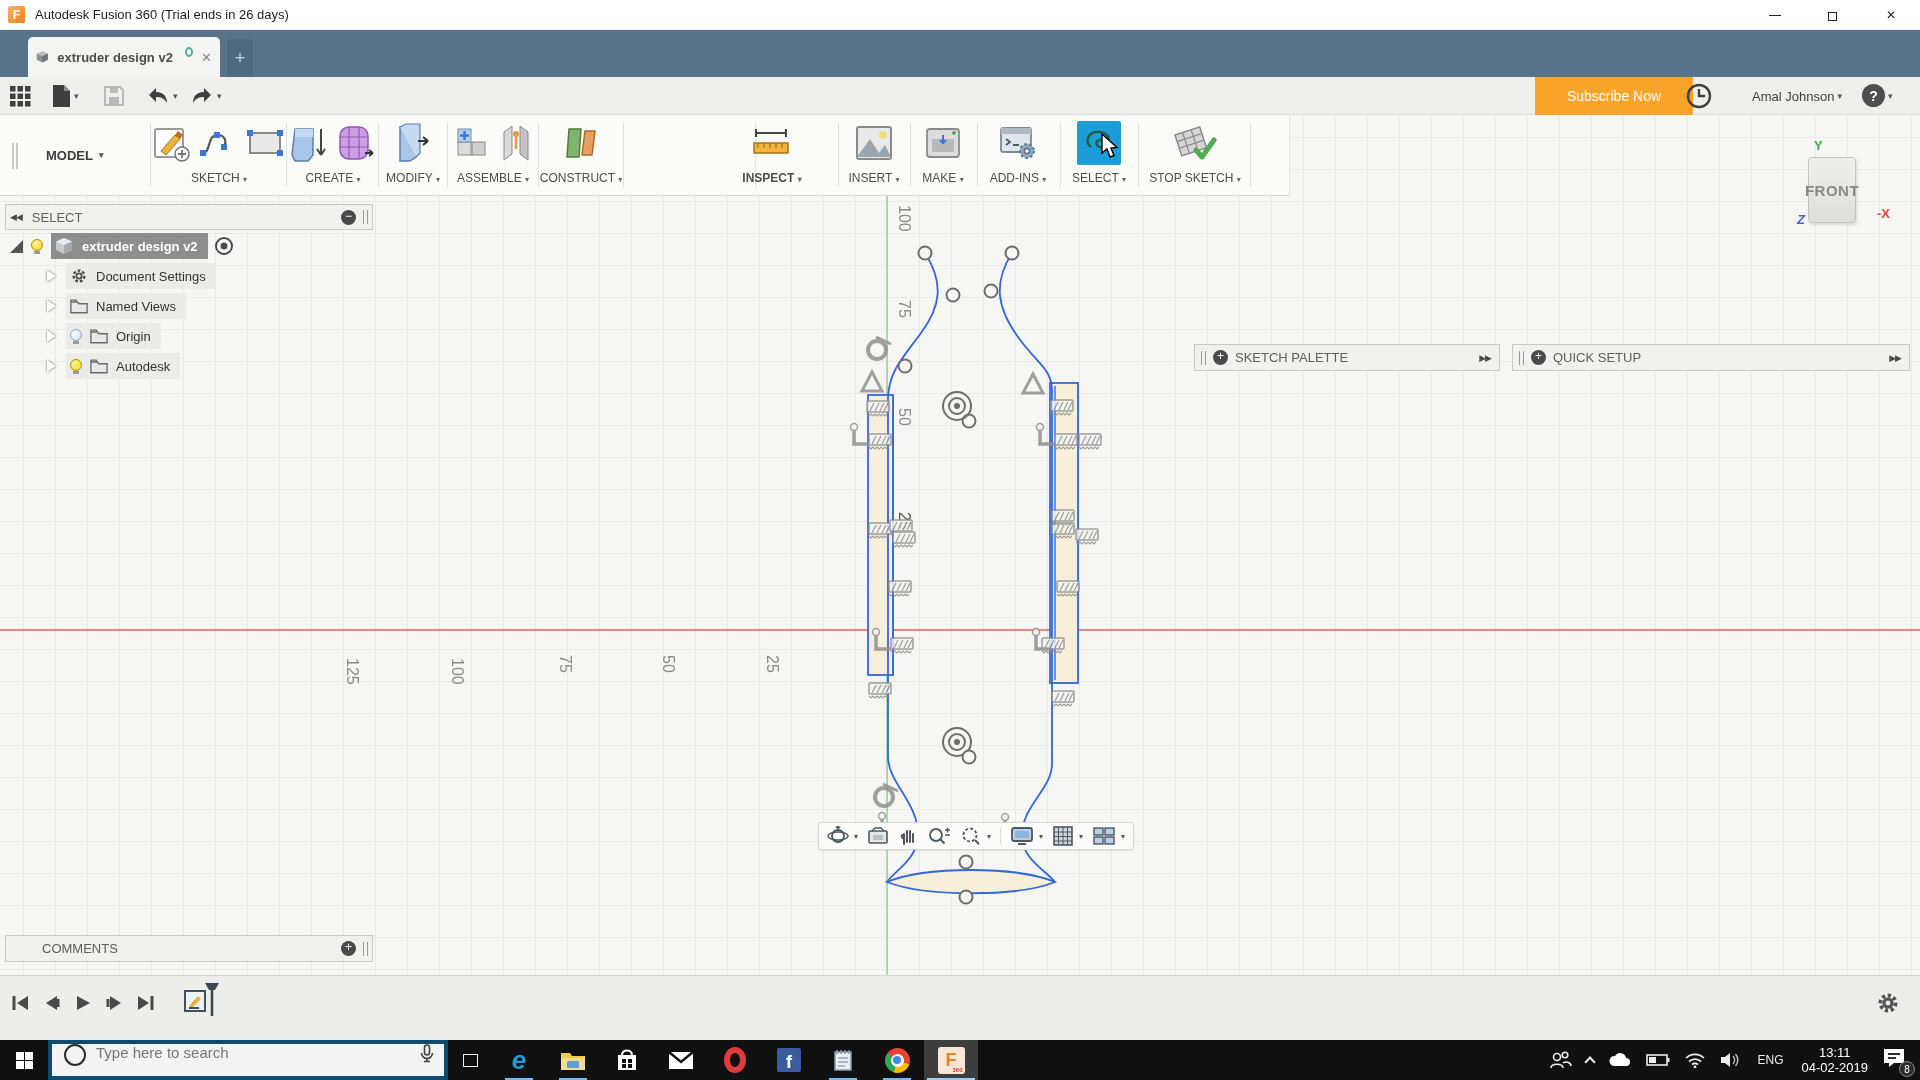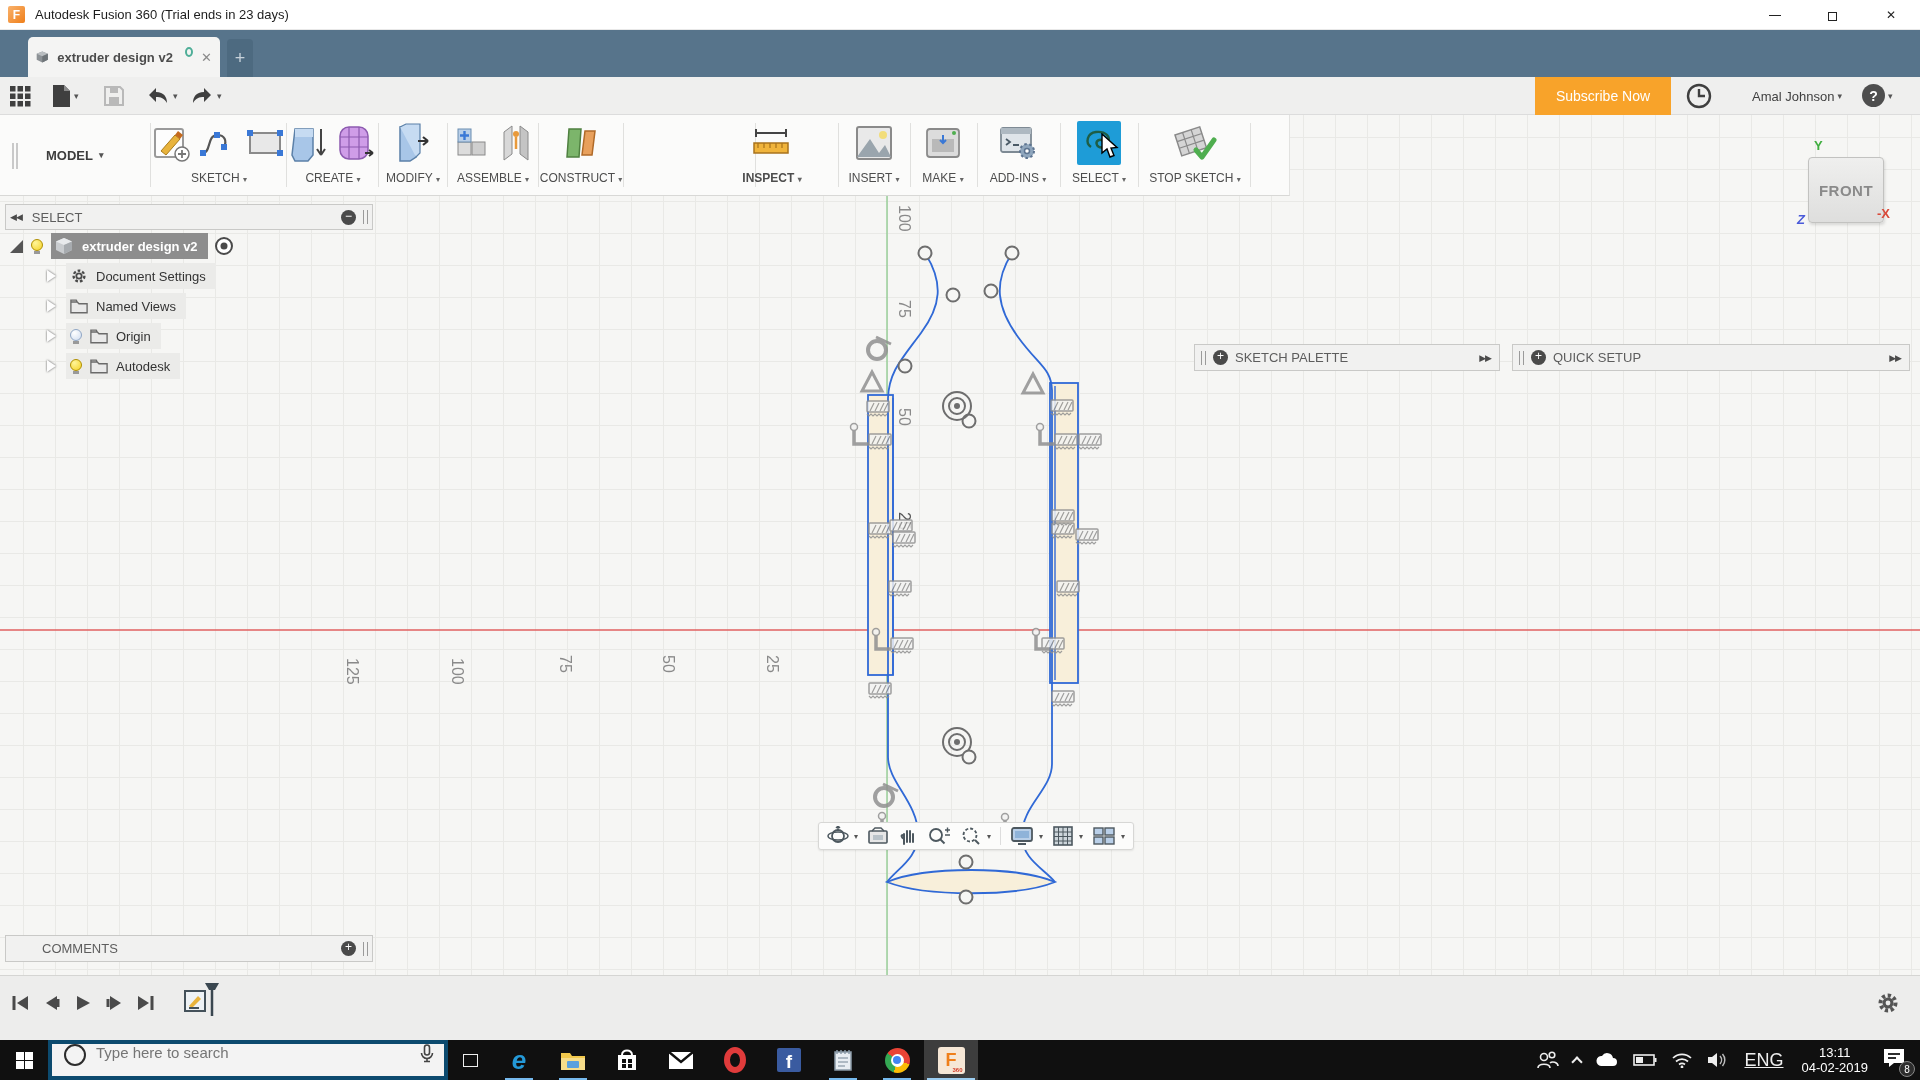--- a/index.html
+++ b/index.html
@@ -22,21 +22,21 @@
   .doc-tab .tab-title{font-size:13px;font-weight:bold;color:#4c4c4c;margin-left:8px;white-space:nowrap;}
   .tab-sync{width:10px;height:10px;border:2px solid #4fae98;border-radius:50%;margin-left:12px;margin-top:-10px;}
   .tab-close{color:#8a8a8a;font-size:13px;margin-left:8px;}
   .new-tab{position:absolute;left:227px;top:9px;width:26px;height:38px;background:#4d6superb80;background:#4d6a80;border-radius:4px 4px 0 0;color:#c7d2da;font-size:18px;display:flex;align-items:center;justify-content:center;}
 
   
   .qat{position:absolute;top:77px;left:0;width:1920px;height:38px;background:#efefee;border-bottom:1px solid #dcdcdc;}
   .qat svg{display:block;}
   .qbtn{position:absolute;top:3px;height:32px;display:flex;align-items:center;}
   .qcaret{font-size:9px;color:#555;margin-left:3px;}
-  .subscribe{position:absolute;left:1535px;top:0;width:136px;height:38px;background:#f8a32a;color:#fff;font-size:14px;display:flex;align-items:center;justify-content:center;}
+  .subscribe{position:absolute;left:1535px;top:0;width:158px;height:38px;background:#f8a32a;color:#fff;font-size:14px;display:flex;align-items:center;justify-content:center;}
   .jobstatus{position:absolute;left:1686px;top:6px;}
   .username{position:absolute;left:1752px;top:0;height:38px;display:flex;align-items:center;font-size:13px;color:#3f3f3f;}
   .helpbtn{position:absolute;left:1862px;top:7px;display:flex;align-items:center;}
   .help-circle{width:23px;height:23px;border-radius:50%;background:#4e4e4e;color:#fff;font-size:14px;font-weight:bold;display:flex;align-items:center;justify-content:center;}
 
   
   .canvas{position:absolute;top:115px;left:0;width:1920px;height:860px;background:#f6f6f4;
     background-image:linear-gradient(#e9e9e6 1px,transparent 1px),linear-gradient(90deg,#e9e9e6 1px,transparent 1px);
     background-size:32px 32px;background-position:23px 22px;}
   .canvas>svg{position:absolute;top:0;left:0;}
@@ -76,21 +76,21 @@
   .navbar{position:absolute;left:818px;top:822px;height:28px;background:#fcfcfb;border:1px solid #d7d7d5;border-radius:3px;display:flex;align-items:center;padding:0 8px;gap:9px;box-shadow:0 1px 2px rgba(0,0,0,.08);}
   .navbar .caret{font-size:8px;color:#555;margin-left:-4px;}
   .nav-div{width:1px;height:18px;background:#ddd;}
 
   
   .timeline{position:absolute;top:975px;left:0;width:1920px;height:65px;background:#ededec;border-top:1px solid #d5d5d3;}
   .tl-controls{position:absolute;left:10px;top:12px;display:flex;align-items:center;gap:12px;}
   .tl-gear{position:absolute;right:20px;top:15px;}
 
   
-  .viewcube{position:absolute;left:1808px;top:157px;width:76px;height:66px;background:linear-gradient(180deg,#efefee,#dededd);border:1px solid #c2c2c0;border-radius:4px;display:flex;align-items:center;justify-content:center;box-shadow:1px 2px 3px rgba(0,0,0,.12);}
+  .viewcube{position:absolute;left:1808px;top:157px;width:48px;height:66px;background:linear-gradient(180deg,#efefee,#dededd);border:1px solid #c2c2c0;border-radius:4px;display:flex;align-items:center;justify-content:center;box-shadow:1px 2px 3px rgba(0,0,0,.12);}
   .vc-face{font-size:15px;font-weight:bold;color:#8a8a8a;letter-spacing:.5px;}
   .vc-axis{position:absolute;font-size:13px;font-weight:bold;}
 
   
   .taskbar{position:absolute;top:1040px;left:0;width:1920px;height:40px;background:#101010;display:flex;align-items:center;}
   .start{width:48px;height:40px;display:flex;align-items:center;justify-content:center;}
   .winlogo{width:17px;height:17px;display:grid;grid-template-columns:8px 8px;grid-template-rows:8px 8px;gap:1px;}
   .winlogo i{background:#fff;}
   .searchbox{width:400px;height:40px;background:#f3f3f3;display:flex;align-items:flex-start;border:4px solid #0c4a6e;}
   .cortana{width:22px;height:22px;border:2.5px solid #2b2b2b;border-radius:50%;margin:0 10px 0 12px;}
@@ -108,21 +108,21 @@
   .opera-g{width:22px;height:26px;border:6px solid #e03b3b;border-radius:50%;}
   .chrome-g{width:25px;height:25px;border-radius:50%;background:conic-gradient(#ea4335 0 30%,#fbbc05 30% 55%,#34a853 55% 85%,#ea4335 85%);position:relative;}
   .chrome-g:before{content:'';position:absolute;left:6px;top:6px;width:13px;height:13px;border-radius:50%;background:#fff;}
   .chrome-g:after{content:'';position:absolute;left:8.5px;top:8.5px;width:8px;height:8px;border-radius:50%;background:#4285f4;}
   .fusion-tile{width:27px;height:27px;background:#f6e7d6;border-radius:3px;display:flex;align-items:center;justify-content:center;position:relative;}
   .fusion-tile .fg{color:#ef7f1a;font-size:18px;font-weight:bold;}
   .fusion-tile .fsub{position:absolute;right:2px;bottom:1px;font-size:6px;color:#d23c28;font-weight:bold;}
   .tray{margin-left:auto;display:flex;align-items:center;height:40px;}
   .tray-ic{margin:0 7px;display:flex;align-items:center;}
   .chev-up{width:8px;height:8px;border-left:2px solid #eee;border-top:2px solid #eee;transform:rotate(45deg);margin-top:4px;}
-  .lang{color:#eee;font-size:18px;margin:0 10px;text-decoration:underline;}
+  .lang{color:#eee;font-size:12px;margin:0 10px;}
   .clock{color:#fff;font-size:13px;text-align:center;line-height:15px;margin:0 8px;}
   .action-center{position:relative;margin:0 14px 0 6px;}
   .ac-badge{position:absolute;right:-9px;bottom:-4px;width:16px;height:16px;border-radius:50%;background:#2d2d2d;border:1px solid #888;color:#fff;font-size:10px;display:flex;align-items:center;justify-content:center;}
 
   
   .cursor{position:absolute;left:1100px;top:133px;z-index:99;}
 </style>
 </head>
 <body>
 
@@ -225,21 +225,21 @@
       <use href="#ic-L" x="890" y="827"></use>
         <use href="#ic-L" x="1013" y="828"></use>
     </g>
   </svg>
 </div>
 
 <div class="titlebar">
   <div class="app-logo">
       <span>F</span>
     </div>
-  <div class="app-title">Autodesk Fusion 360 (Trial ends in 23 days)</div>
+  <div class="app-title">Autodesk Fusion 360 (Trial ends in 26 days)</div>
   <div class="win-controls">
     <div class="wc wc-min">
         <i></i>
       </div>
     <div class="wc wc-restore">
         <i></i>
       </div>
     <div class="wc">
         <span>✕</span>
       </div>

